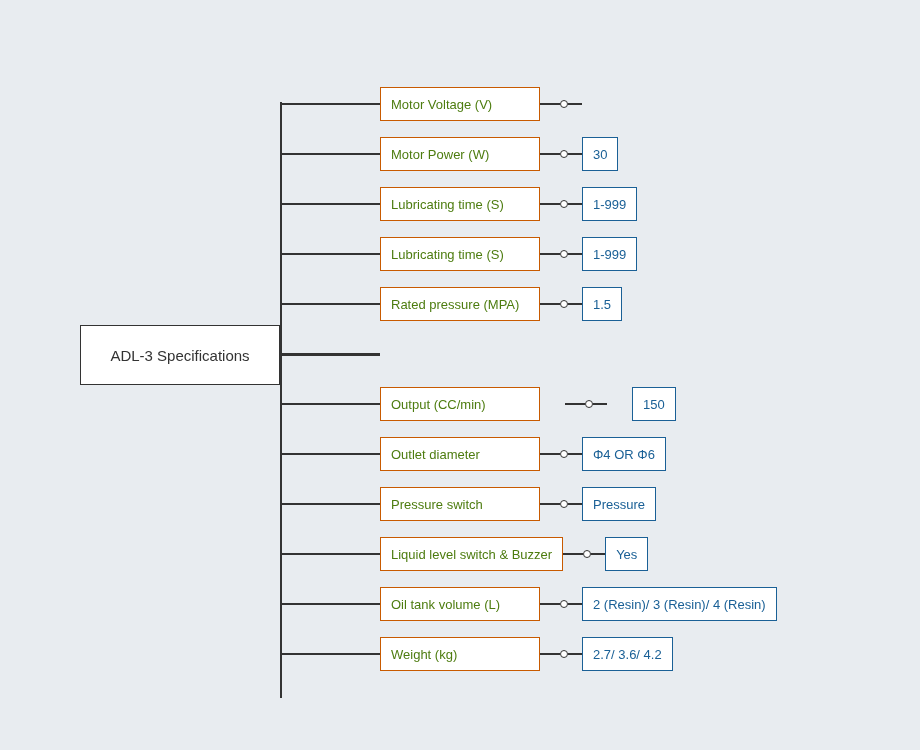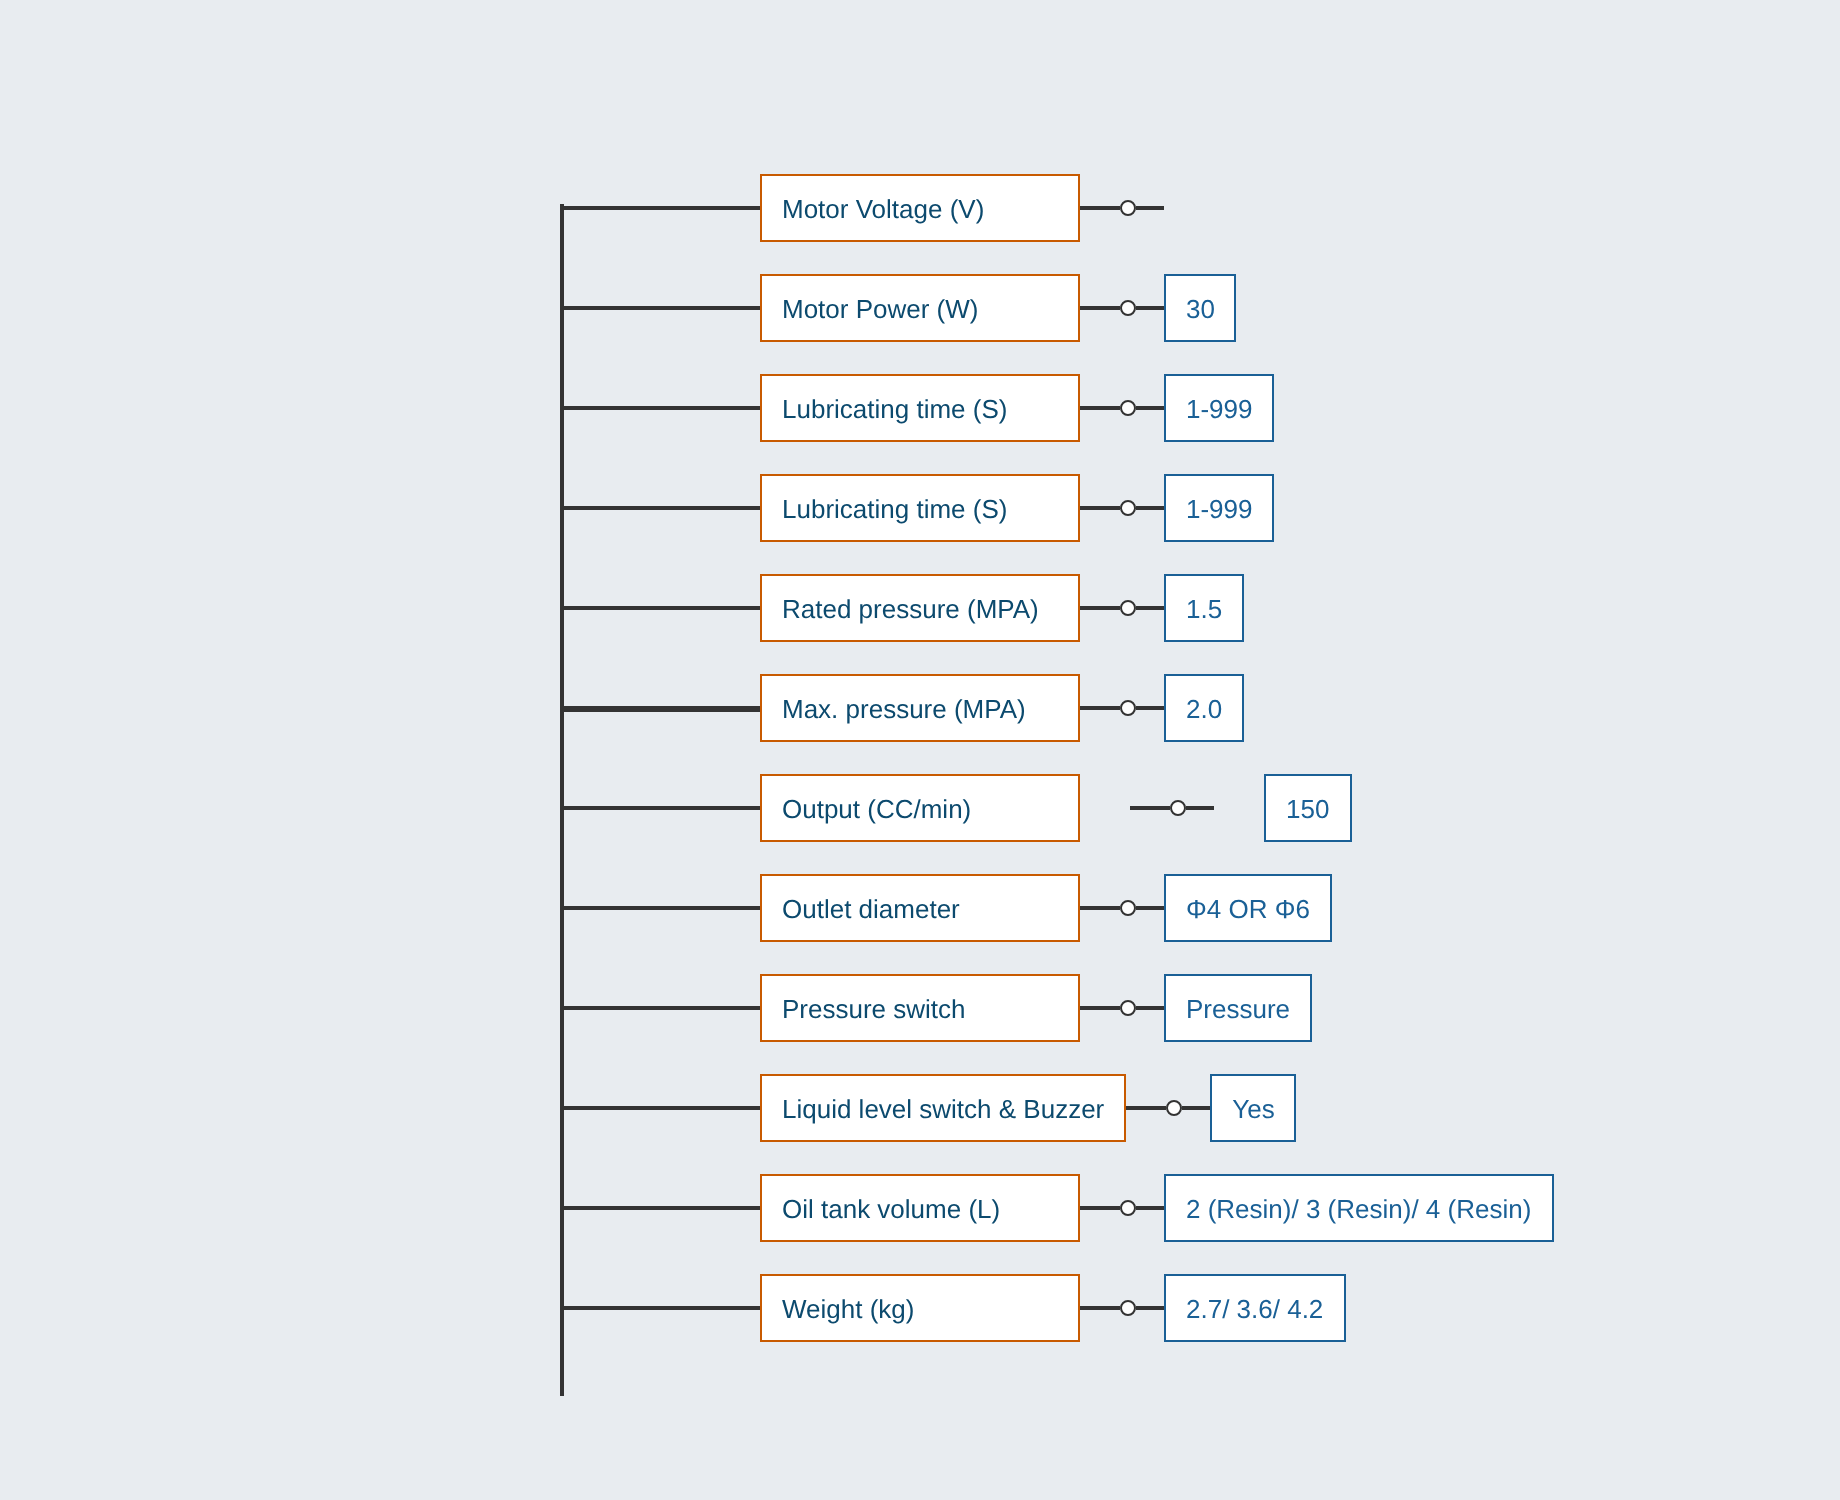--- a/index.html
+++ b/index.html
@@ -55,21 +55,21 @@
       left: 360px;
       display: flex;
       align-items: center;
       gap: 0;
     }
     .spec-box {
       border: 1.5px solid #c85a00;
       background: #fff;
       padding: 5px 10px;
       font-size: 13px;
-      color: #0c4a6e;
+      color: #4d7c0f;
       min-width: 160px;
       height: 34px;
       display: flex;
       align-items: center;
       white-space: nowrap;
     }
     .connector {
       display: flex;
       align-items: center;
       position: relative;
@@ -110,20 +110,23 @@
       height: 2px;
       background: #333;
       width: 100px;
     }
   </style>
 </head>
 <body>
 
 <div class="diagram">
 
+  <div class="root-box">
+    <span>ADL-3 Specifications</span>
+  </div>
 
   <div class="root-h-line"></div>
 
   <div class="trunk-line"></div>
 
 <div class="branch-line" style="top: 88px;"></div>
     <div class="row" style="top: 72px;">
       <div class="spec-box">Motor Voltage (V)</div>
       <div class="connector">
         <div class="h-line"></div>
@@ -165,29 +168,20 @@
     <div class="row" style="top: 272px;">
       <div class="spec-box">Rated pressure (MPA)</div>
       <div class="connector">
         <div class="h-line"></div>
         <div class="circle"></div>
         <div class="h-line2"></div>
       </div>
       <div class="value-box">1.5</div>
     </div>
     <div class="branch-line" style="top: 338px;"></div>
-    <div class="row" style="top: 322px;">
-      <div class="spec-box">Max. pressure (MPA)</div>
-      <div class="connector">
-        <div class="h-line"></div>
-        <div class="circle"></div>
-        <div class="h-line2"></div>
-      </div>
-      <div class="value-box">2.0</div>
-    </div>
     <div class="branch-line" style="top: 388px;"></div>
     <div class="row" style="top: 372px; gap: 25px;">
       <div class="spec-box">Output (CC/min)</div>
       <div class="connector">
         <div class="h-line"></div>
         <div class="circle"></div>
         <div class="h-line2"></div>
       </div>
       <div class="value-box">150</div>
     </div>

